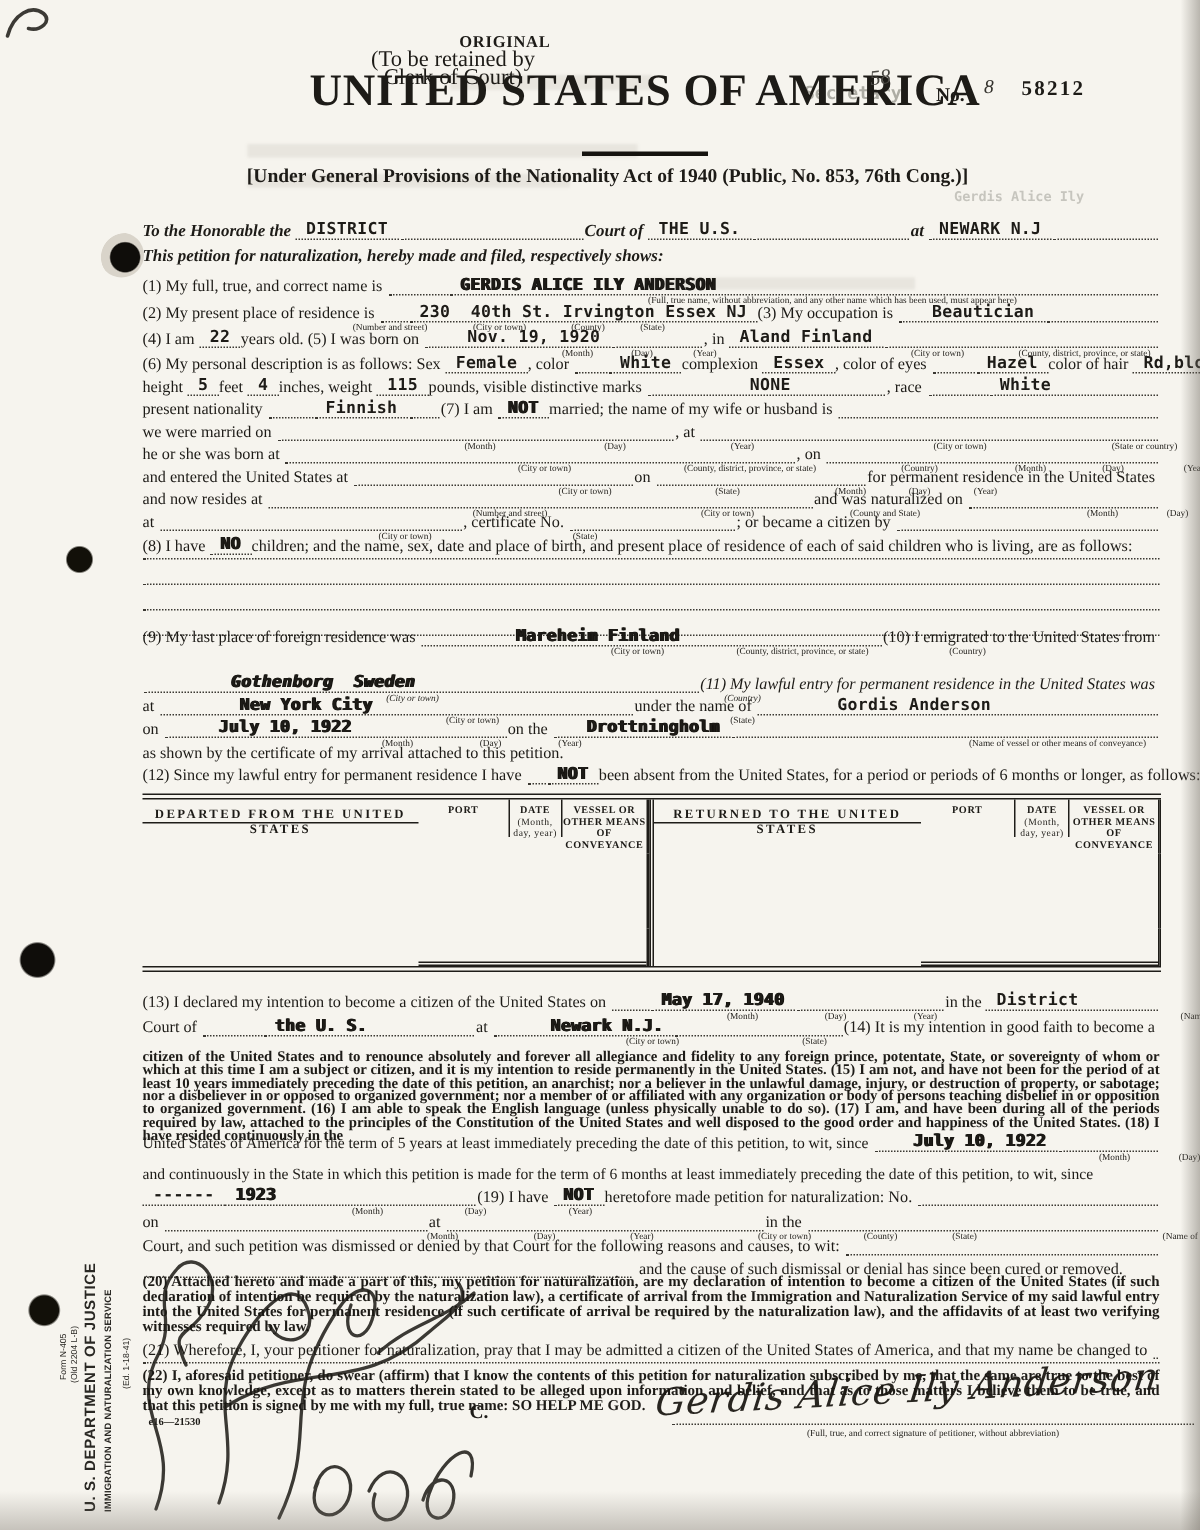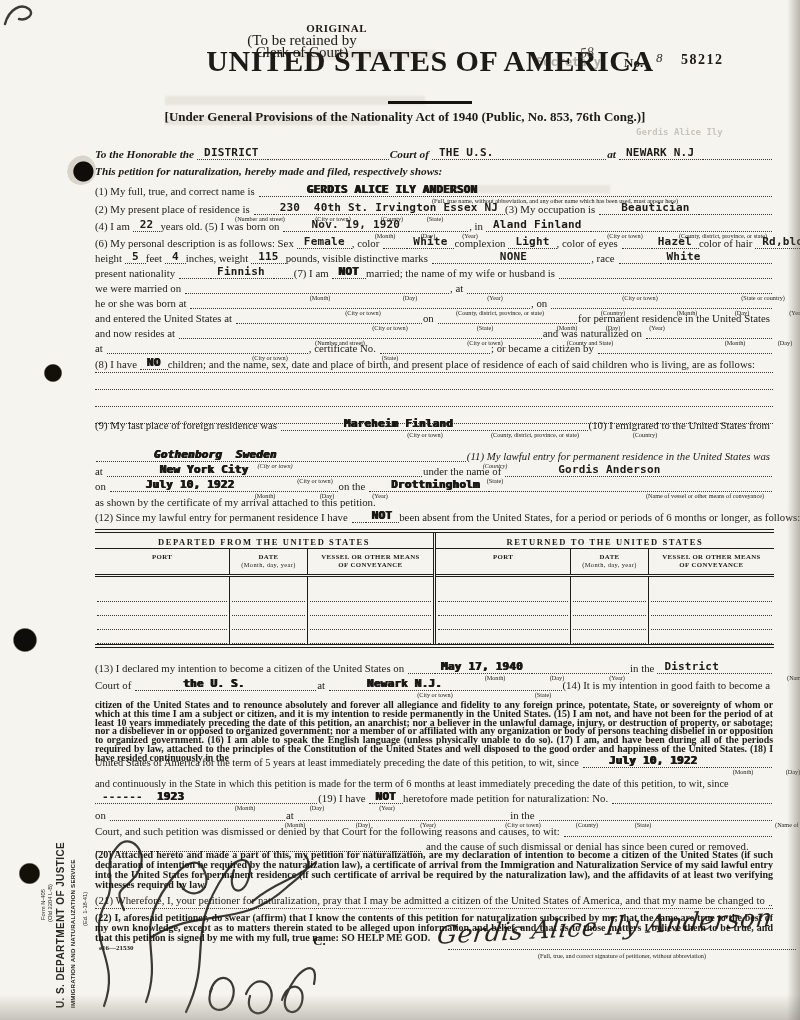--- a/index.html
+++ b/index.html
@@ -36,21 +36,21 @@
   .heavy{text-shadow:.6px 0 #14120e,-.5px 0 #14120e;}
   .cap{position:absolute;top:12.5px;font-size:6.2px;color:#23211d;transform:translateX(-50%);white-space:nowrap;}
   .blank{position:absolute;left:95px;right:27px;border-bottom:1.4px dotted #3b3832;height:0;}
   .para{position:absolute;left:95px;right:27px;font-size:9.9px;line-height:8.8px;
       text-align:justify;font-weight:700;letter-spacing:-.05px;}
   .para2{position:absolute;left:95px;right:27px;font-size:10px;line-height:10px;
       text-align:justify;font-weight:600;}
   
   .nat-table{position:absolute;left:95px;top:529px;width:679px;height:119px;
       border-top:4px double #1e1c18;border-bottom:4px double #1e1c18;display:flex;box-sizing:border-box;}
-  .nt-half{flex:1;display:flex;flex-direction:column;min-width:0;}
+  .nt-half{flex:1;display:flex;flex-direction:row;min-width:0;}
   .nt-half.left{border-right:3px double #1e1c18;}
   .nt-head{height:11px;border-bottom:1px solid #1e1c18;text-align:center;
       font-size:8.5px;font-weight:bold;letter-spacing:1.6px;padding-top:4px;}
   .nt-cols{display:flex;border-bottom:3px double #1e1c18;}
   .nt-col{box-sizing:border-box;border-right:1px solid #1e1c18;text-align:center;
       font-size:6.8px;font-weight:bold;letter-spacing:.4px;padding-top:4px;height:25px;line-height:7.5px;}
   .w1{width:40%;}.w2{width:23%;}.w3{width:37%;border-right:none;}
   .nt-body{flex:1;display:flex;flex-direction:column;}
   .nt-row{display:flex;flex:1;}
   .nt-row.spacer{flex:0 0 11px;}
@@ -156,21 +156,21 @@
 
   </div>
 
   <div class="row" style="top:236px;">
     <span class="lbl">(6) My personal description is as follows: Sex</span>
     <span class="e">Female</span>
     <span class="lbl">, color</span>
     <span class="d" style="flex:0 0 22px;"></span>
     <span class="e">White</span>
     <span class="lbl">complexion</span>
-    <span class="e">Light</span>
+    <span class="e">Essex</span>
     <span class="lbl">, color of eyes</span>
     <span class="d" style="flex:0 0 28px;"></span>
     <span class="e">Hazel</span>
     <span class="lbl">color of hair</span>
     <span class="e">Rd,blond</span>
   </div>
 
   <div class="row" style="top:251px;">
     <span class="lbl">height</span>
     <span class="e">5</span>

